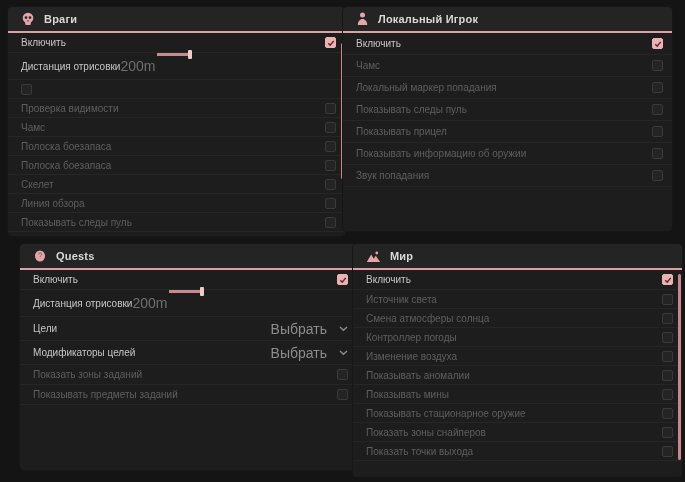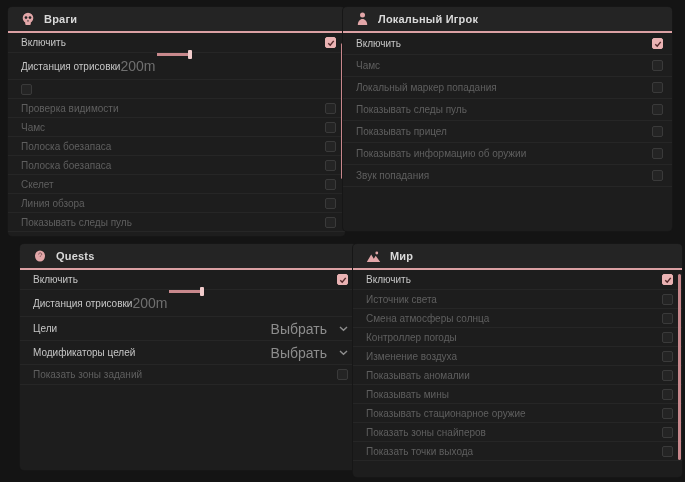--- a/index.html
+++ b/index.html
@@ -210,20 +210,24 @@
           <span class="dval">Выбрать</span>
           <svg width="9" height="6" viewBox="0 0 9 6">
               <path d="M1 1 L4.5 4.3 L8 1" stroke="#8d8d8d" stroke-width="1.4" fill="none"></path>
             </svg>
         </span>
       </div>
       <div class="row tall">
         <span class="lbl">Показать зоны заданий</span>
         <span class="cb"></span>
       </div>
+      <div class="row tall">
+        <span class="lbl">Показывать предметы заданий</span>
+        <span class="cb"></span>
+      </div>
     </div>
   </div>
 
   <div class="panel" style="left:353px; top:244px; width:329px; height:233px;">
     <div class="panel-header">
       <span class="hicon">
         <svg width="15" height="13" viewBox="0 0 15 13">
             <path d="M0.8 12 L5.2 4.5 L7.8 8.8 L9.7 5.8 L14.2 12 Z" fill="#e2a6a8"></path>
             <circle cx="10.8" cy="3" r="1.4" fill="#e2a6a8"></circle>
           </svg>

